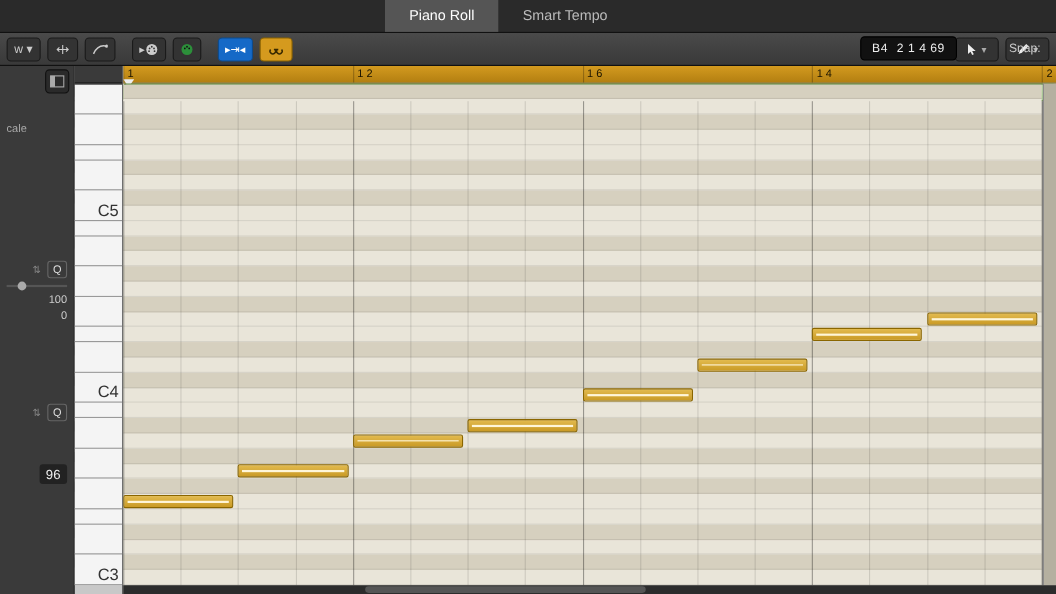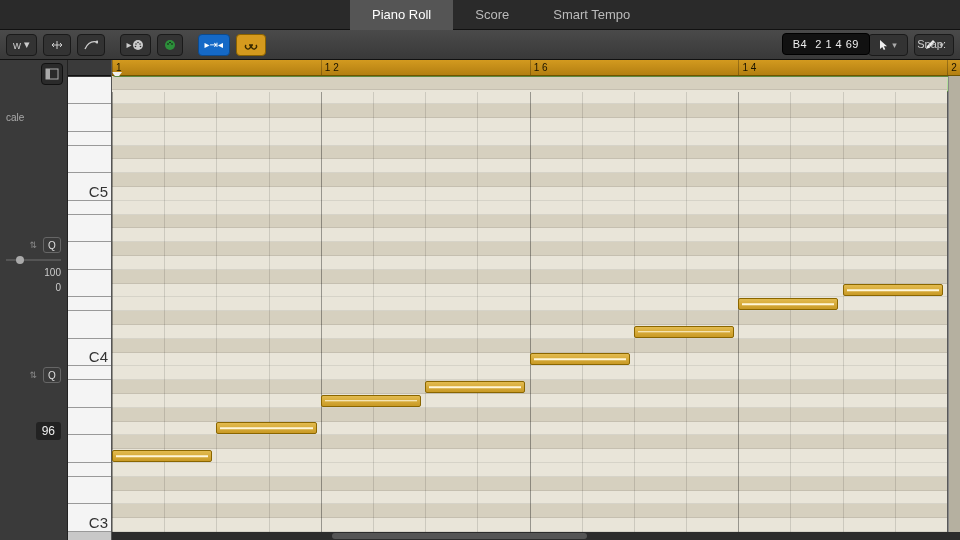--- a/index.html
+++ b/index.html
@@ -1,19 +1,19 @@
 <!DOCTYPE html>
 <html><head>
 <meta charset="utf-8">
 <style>
   * { box-sizing: border-box; margin: 0; padding: 0; }
   html, body { width: 960px; height: 540px; overflow: hidden; font-family: -apple-system, "Helvetica Neue", Arial, sans-serif; background: #222; color: #ddd; font-size: 12px; }
 
   
-  .tabbar { height: 30px; background: #2a2a2a; border-bottom: 1px solid #111; display: flex; align-items: center; padding-left: 350px; }
+  .tabbar { height: 30px; background: #2a2a2a; border-bottom: 1px solid #111; display: flex; align-items: flex-end; padding-left: 350px; }
   .tab { padding: 0 22px; line-height: 30px; color: #bbb; font-size: 13px; cursor: pointer; }
   .tab.active { background: #555; color: #fff; border-radius: 0; }
   .tab.dim { color: #666; }
 
   
   .toolbar { height: 30px; background: linear-gradient(#4a4a4a,#393939); border-bottom: 1px solid #111; display: flex; align-items: center; gap: 6px; padding: 0 6px; position: relative; }
   .tbtn { height: 22px; min-width: 26px; padding: 0 6px; background: #333; border: 1px solid #1a1a1a; border-radius: 4px; display: flex; align-items: center; justify-content: center; color: #ccc; font-size: 11px; cursor: pointer; }
   .tbtn.blue { background: #1569c7; color: #fff; border-color: #0d4a8c; }
   .tbtn.amber { background: #d59a1e; color: #2a1d00; border-color: #8a6200; }
   .tbtn svg { display: block; }
@@ -70,21 +70,20 @@
   .hscroll { position:absolute; left:112px; right:0; bottom:0; height:8px; background:#2c2c2c; }
   .hscroll .thumb { position:absolute; left:26%; width:30%; top:1px; bottom:1px; background:#555; border-radius:4px; }
 
   .gridwrap .right-edge { position:absolute; top:16px; bottom:8px; right:0; width:12px; background:#b5b0a0; border-left:1px solid #888; }
 </style>
 </head>
 <body>
 
 <div class="tabbar">
   <div class="tab active">Piano Roll</div>
-  <div class="tab">Score</div>
   <div class="tab">Smart Tempo</div>
 </div>
 
 <div class="toolbar">
   <div class="tbtn">
     <span>w</span>&nbsp;<span>▾</span>
   </div>
   <div class="tbtn">
     <svg width="14" height="12" viewBox="0 0 14 12">
         <path d="M2 6h10M7 2v8M4 4l-2 2 2 2M10 4l2 2-2 2" stroke="#ccc" stroke-width="1" fill="none"></path>

